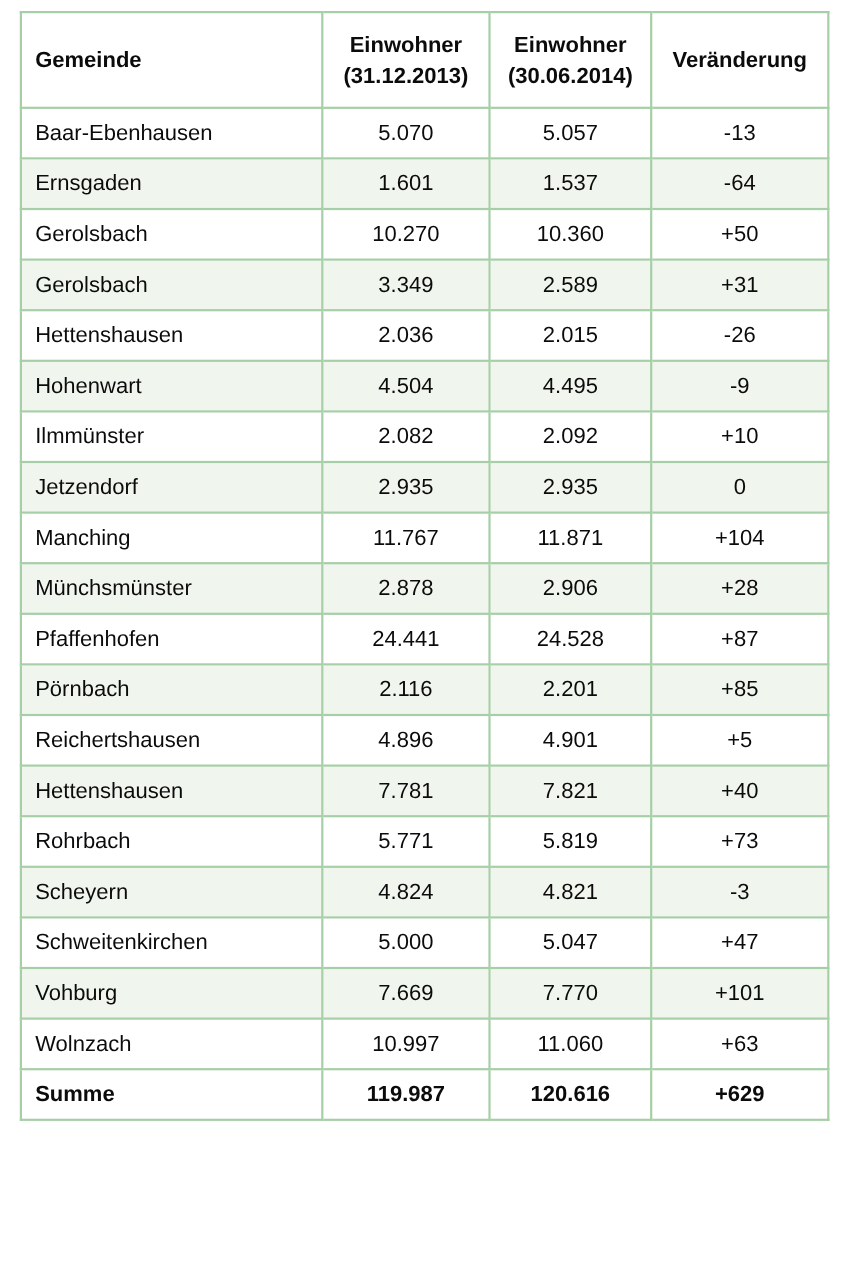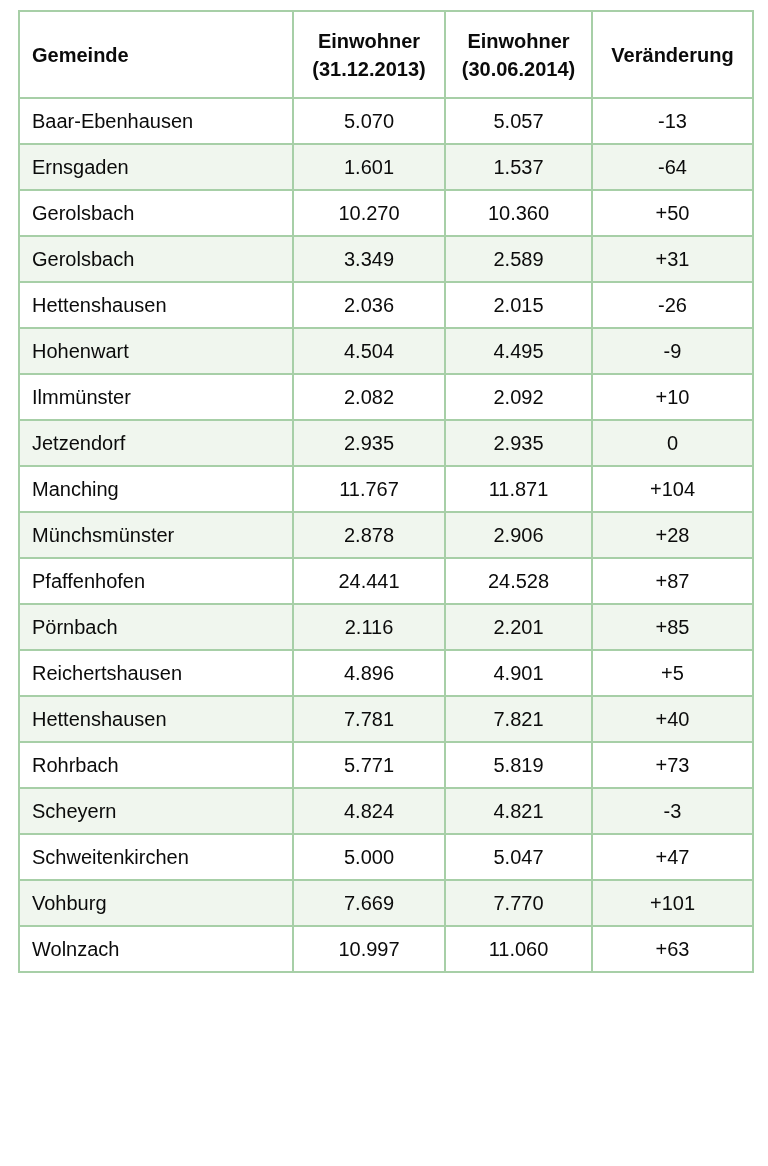--- a/index.html
+++ b/index.html
@@ -192,15 +192,21 @@
           <td>7.669</td>
           <td>7.770</td>
           <td>+101</td>
         </tr>
         <tr>
           <td class="name">Wolnzach</td>
           <td>10.997</td>
           <td>11.060</td>
           <td>+63</td>
         </tr>
+        <tr class="total">
+          <td class="name">Summe</td>
+          <td>119.987</td>
+          <td>120.616</td>
+          <td>+629</td>
+        </tr>
       </tbody>
   </table>
 </div>
 
 </body></html>

